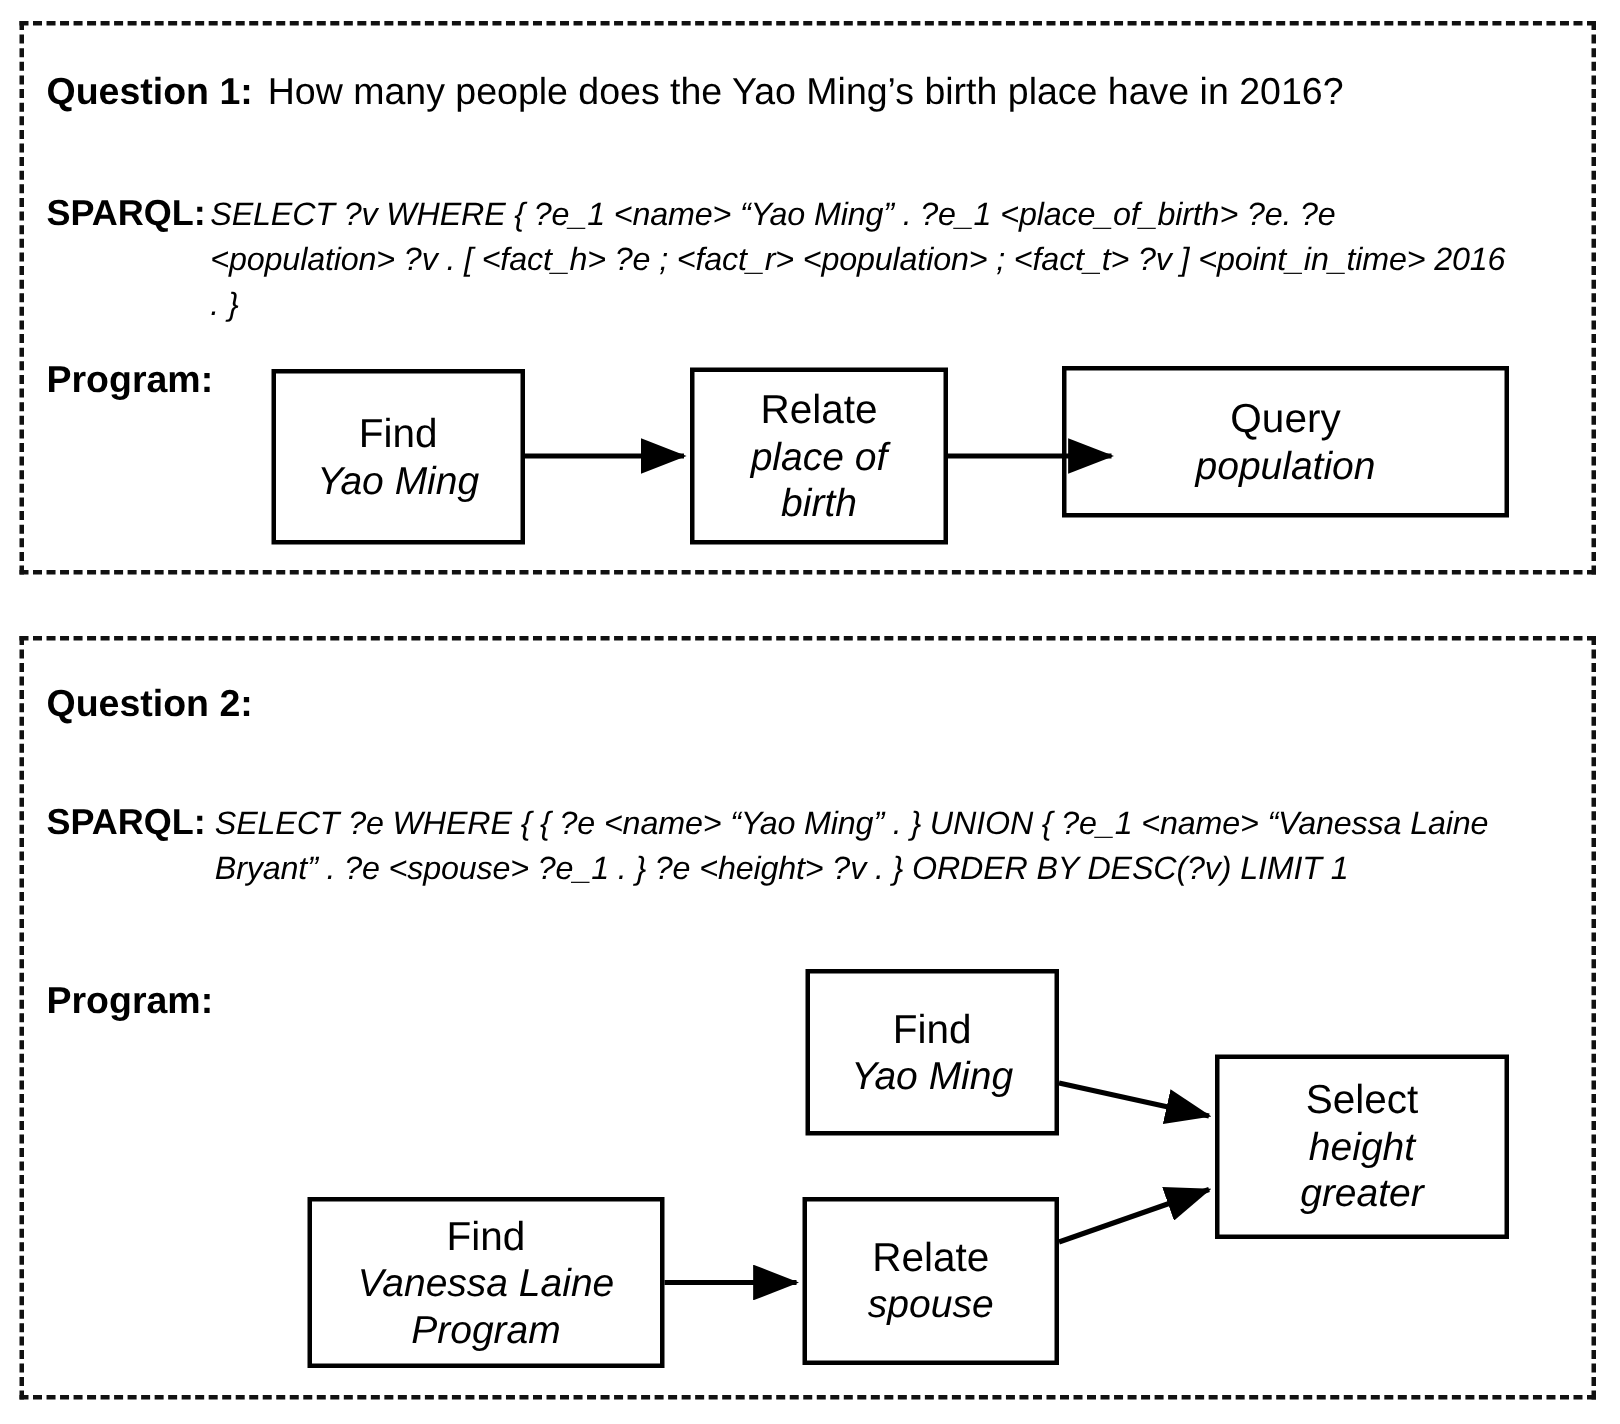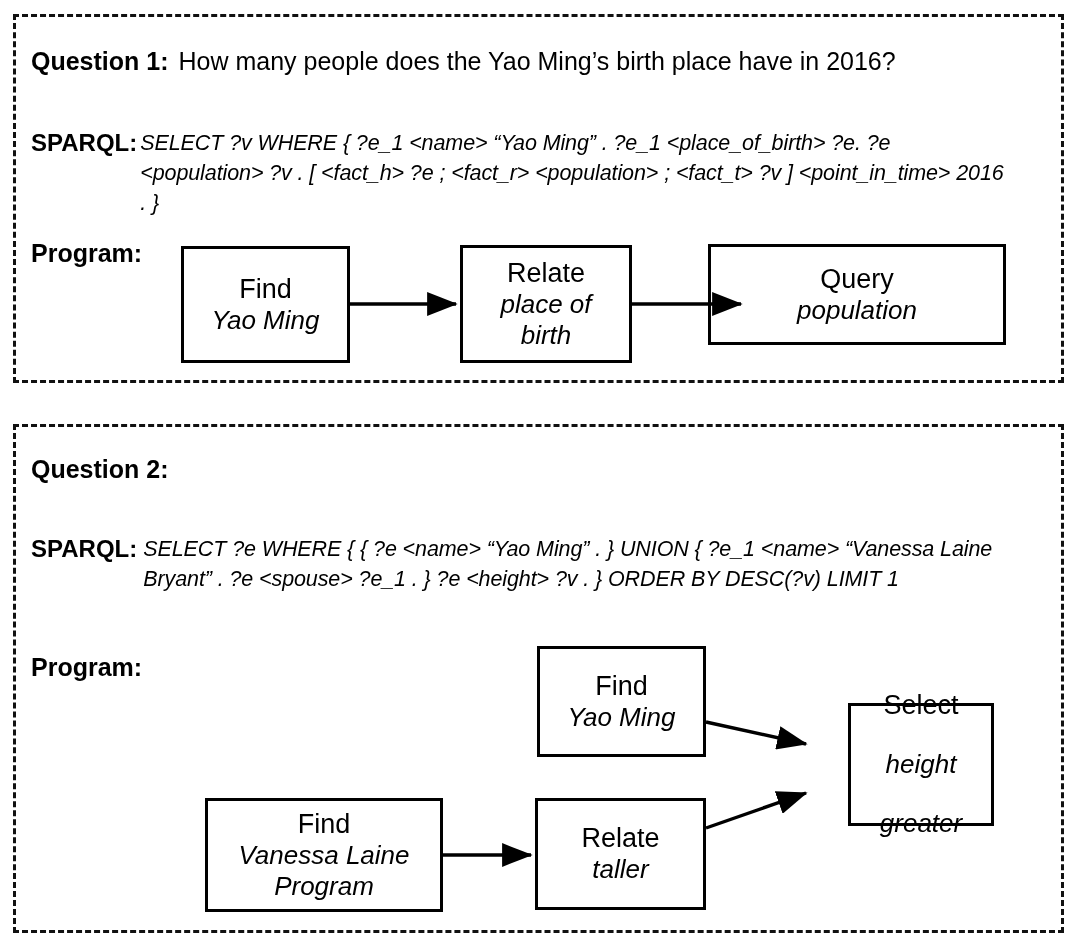--- a/index.html
+++ b/index.html
@@ -131,35 +131,35 @@
   <span class="sparql" style="margin-left:6px; width:855px;">SELECT ?e WHERE { { ?e &lt;name&gt; “Yao Ming” . } UNION { ?e_1 &lt;name&gt; “Vanessa Laine Bryant” . ?e &lt;spouse&gt; ?e_1 . } ?e &lt;height&gt; ?v . } ORDER BY DESC(?v) LIMIT 1</span>
 </div>
 
 <div class="proglabel" style="left:31px; top:652px;">Program:</div>
 
 <div class="pbox" style="left:537px; top:646px; width:169px; height:111px;">
   <span class="op">Find</span>
   <span class="arg">Yao Ming</span>
 </div>
 
-<div class="pbox" style="left:848px; top:703px; width:146px; height:123px;gap:28px;">
+<div class="pbox" style="left:810px; top:703px; width:196px; height:123px;">
   <span class="op">Select</span>
   <span class="arg">height</span>
   <span class="arg">greater</span>
 </div>
 
 <div class="pbox" style="left:205px; top:798px; width:238px; height:114px;">
   <span class="op">Find</span>
   <span class="arg">Vanessa Laine</span>
   <span class="arg">Program</span>
 </div>
 
 <div class="pbox" style="left:535px; top:798px; width:171px; height:112px;">
   <span class="op">Relate</span>
-  <span class="arg">taller</span>
+  <span class="arg">spouse</span>
 </div>
 
 <svg class="arrows" viewBox="0 0 1080 949">
   <defs>
     <marker id="ah" markerWidth="9" markerHeight="7" refX="8.5" refY="3.5" orient="auto" markerUnits="strokeWidth">
       <polygon points="0,0 9,3.5 0,7" fill="#000000"></polygon>
     </marker>
   </defs>
   <g stroke="#000000" stroke-width="3.4" fill="none" marker-end="url(#ah)">
     <line x1="350" y1="304" x2="456" y2="304"></line>

